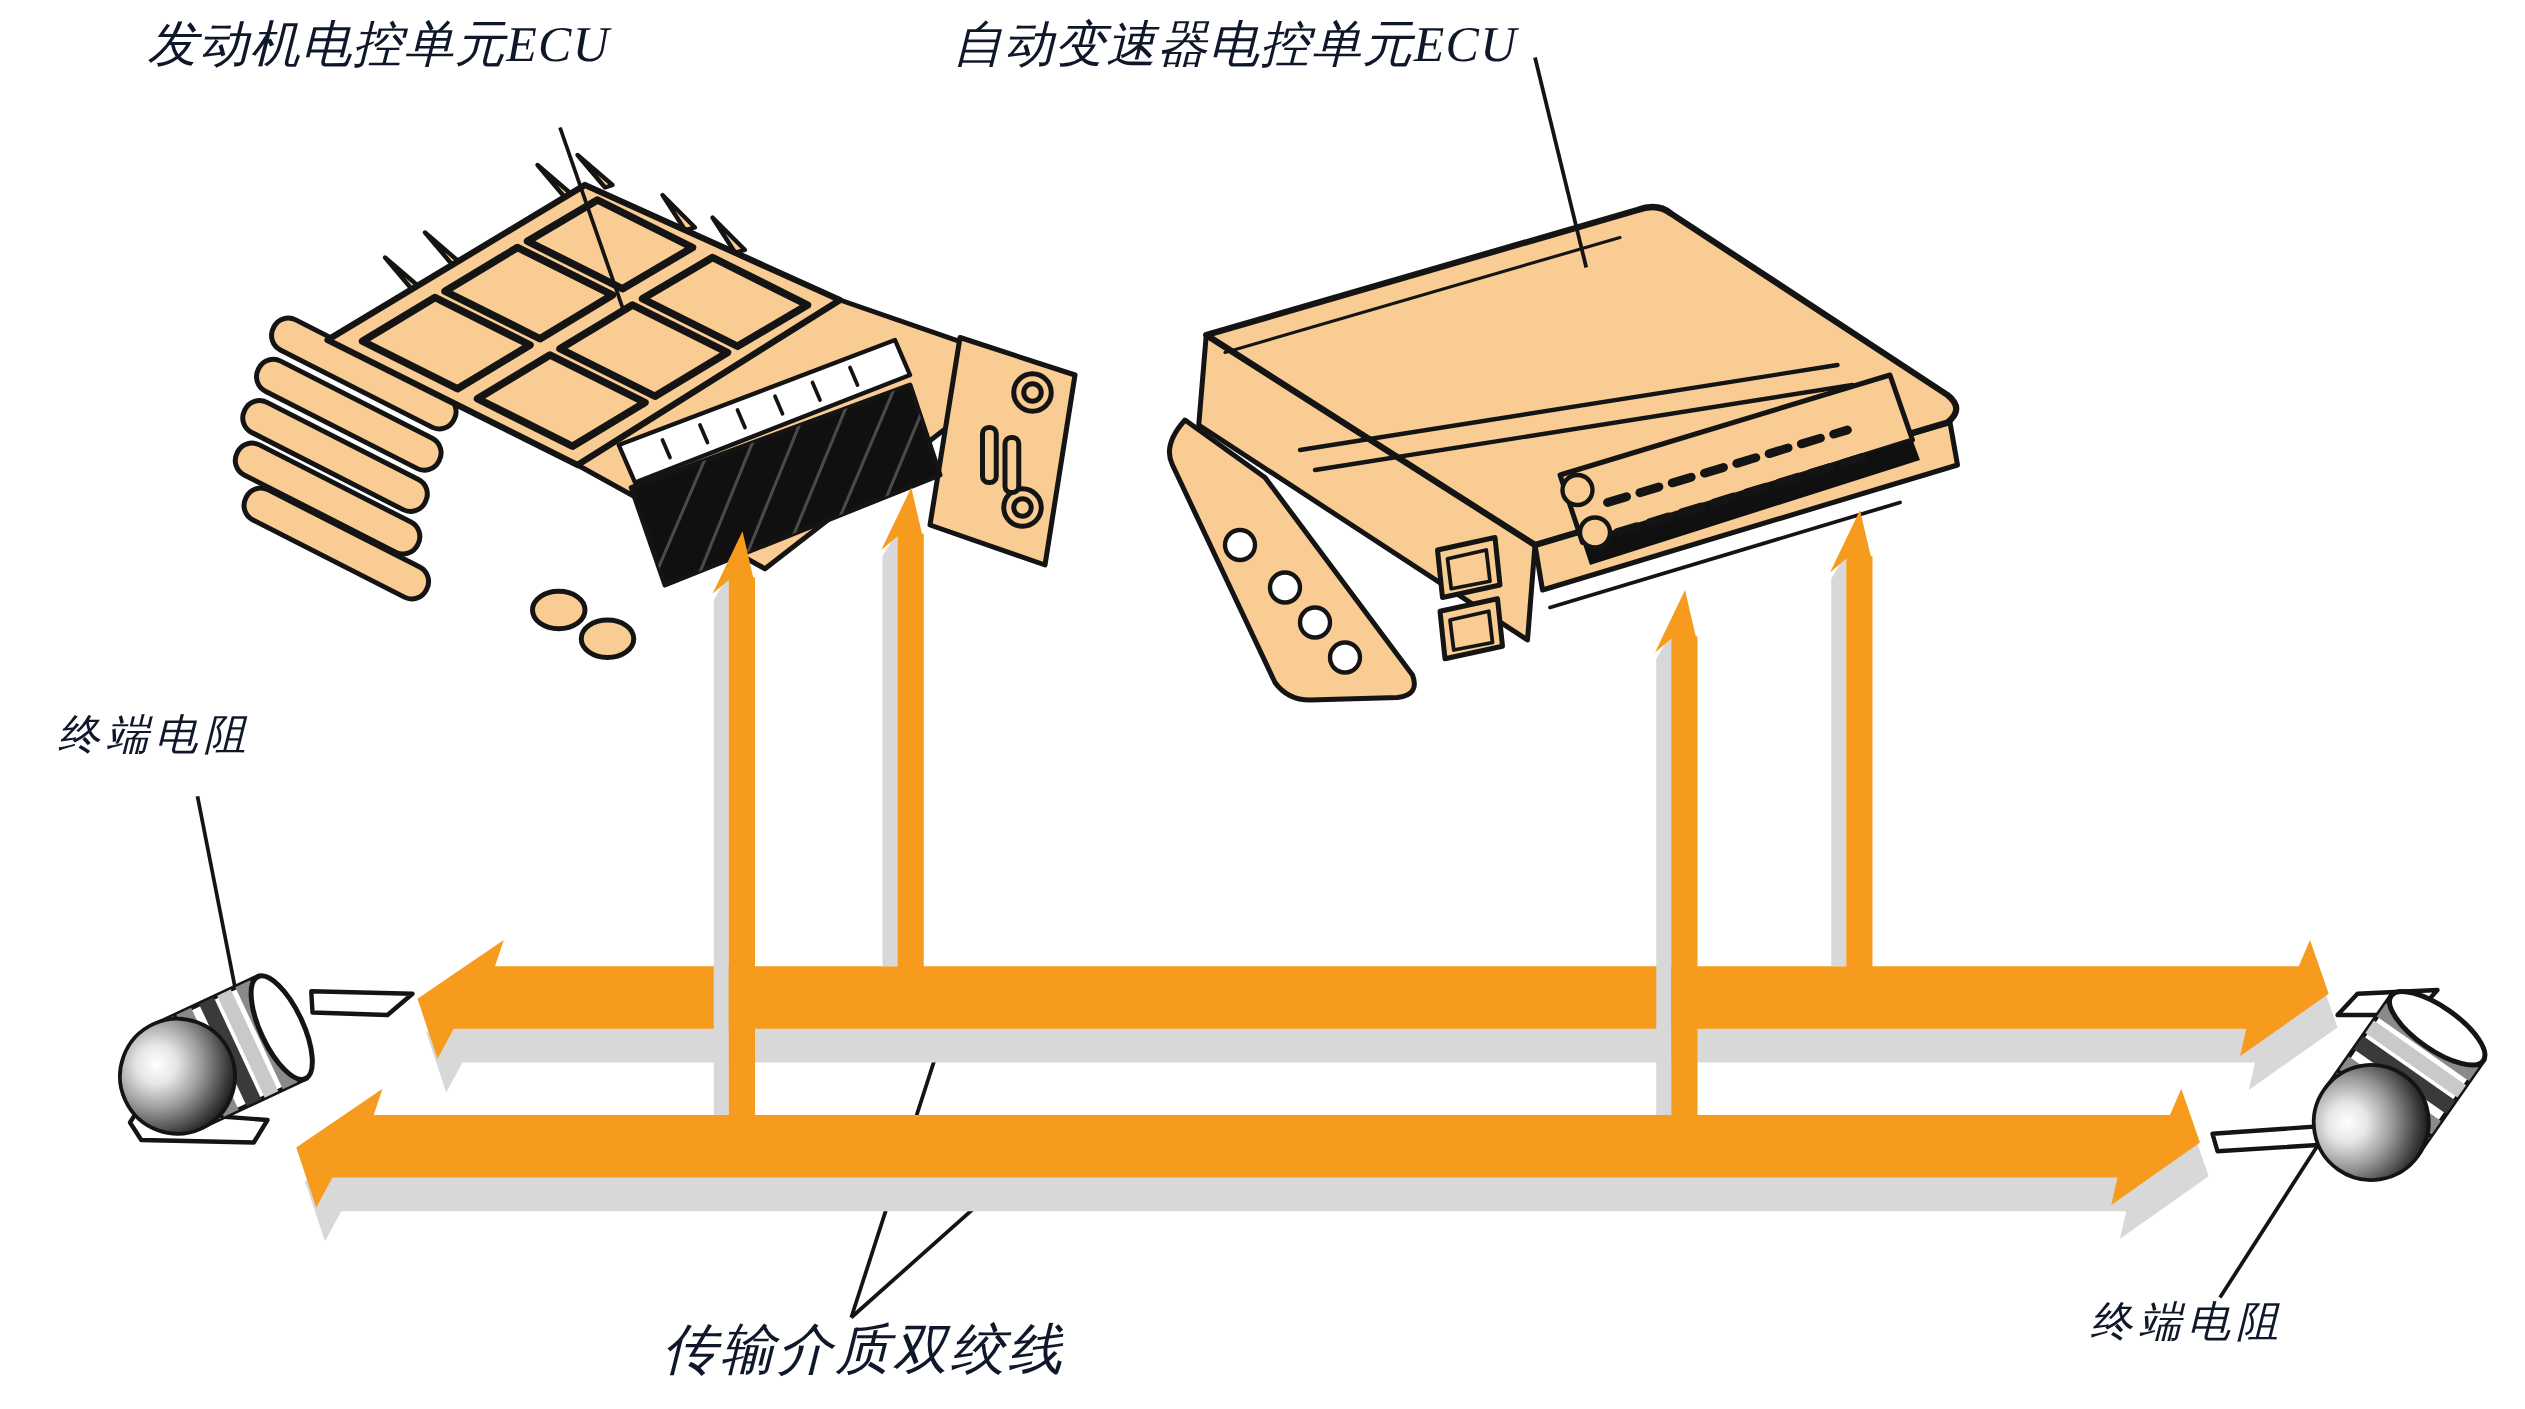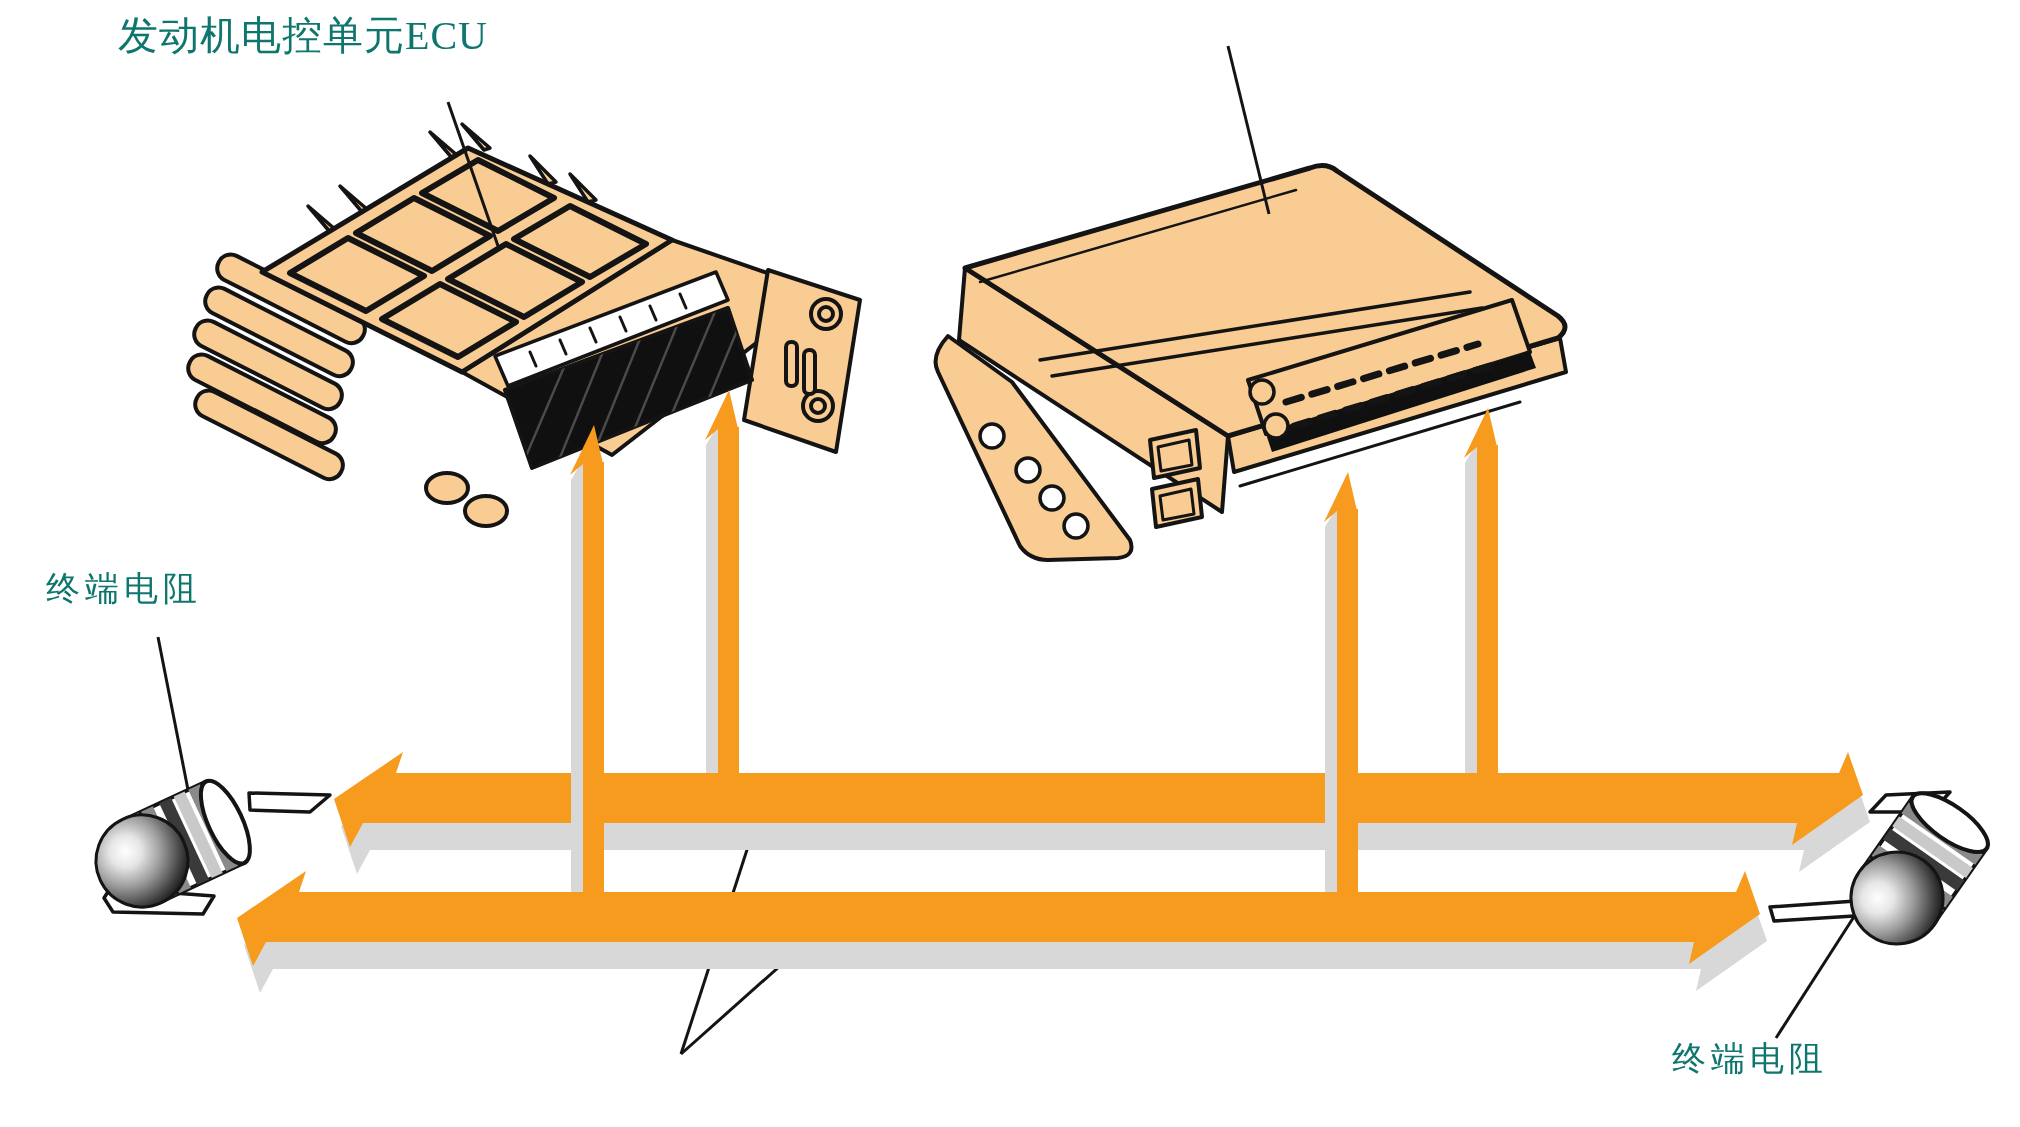--- a/index.html
+++ b/index.html
@@ -1,20 +1,20 @@
 <!DOCTYPE html>
 <html><head>
 <meta charset="utf-8">
 <style>
   html,body{margin:0;padding:0;background:#fff;}
   #stage{position:relative;width:2020px;height:1127px;background:#fff;overflow:hidden;
          font-family:"Liberation Serif","DejaVu Serif",serif;}
   #art{position:absolute;left:0;top:0;}
-  .label{position:absolute;color:#0f766e;white-space:nowrap;line-height:1.1;
-         font-family:"Liberation Serif","DejaVu Serif",serif;}
+  .label{position:absolute;color:#0f172a;white-space:nowrap;line-height:1.1;
+         font-family:"Liberation Serif","DejaVu Serif",serif;font-style:italic;}
   .lbl-top{font-size:40px;letter-spacing:1px;}
   .lbl-res{font-size:34px;letter-spacing:5px;}
   .lbl-bus{font-size:44px;letter-spacing:2px;}
 </style>
 </head>
 <body>
 
 <div id="stage">
 
 <svg id="art" width="2020" height="1127" viewBox="0 0 2020 1127">
@@ -191,19 +191,21 @@
     <rect x="40" y="-45" width="13" height="90" fill="#3a3a3a"></rect>
     <rect x="56" y="-45" width="12" height="90" fill="#c9c9c9"></rect>
     <rect x="72" y="-45" width="13" height="90" fill="#8a8a8a"></rect>
     <ellipse cx="92" cy="0" rx="17" ry="45" fill="#ffffff" stroke="#141414" stroke-width="4"></ellipse>
     <circle cx="0" cy="0" r="46" fill="url(#sph)" stroke="#141414" stroke-width="3"></circle>
   </g>
 </svg>
 
 <div class="label lbl-top" style="left:118px;top:14px;">发动机电控单元ECU</div>
 
+<div class="label lbl-top" style="left:762px;top:14px;">自动变速器电控单元ECU</div>
 
 <div class="label lbl-res" style="left:46px;top:570px;">终端电阻</div>
 
 <div class="label lbl-res" style="left:1672px;top:1040px;">终端电阻</div>
 
+<div class="label lbl-bus" style="left:530px;top:1056px;">传输介质双绞线</div>
 
 </div>
 
 </body></html>

